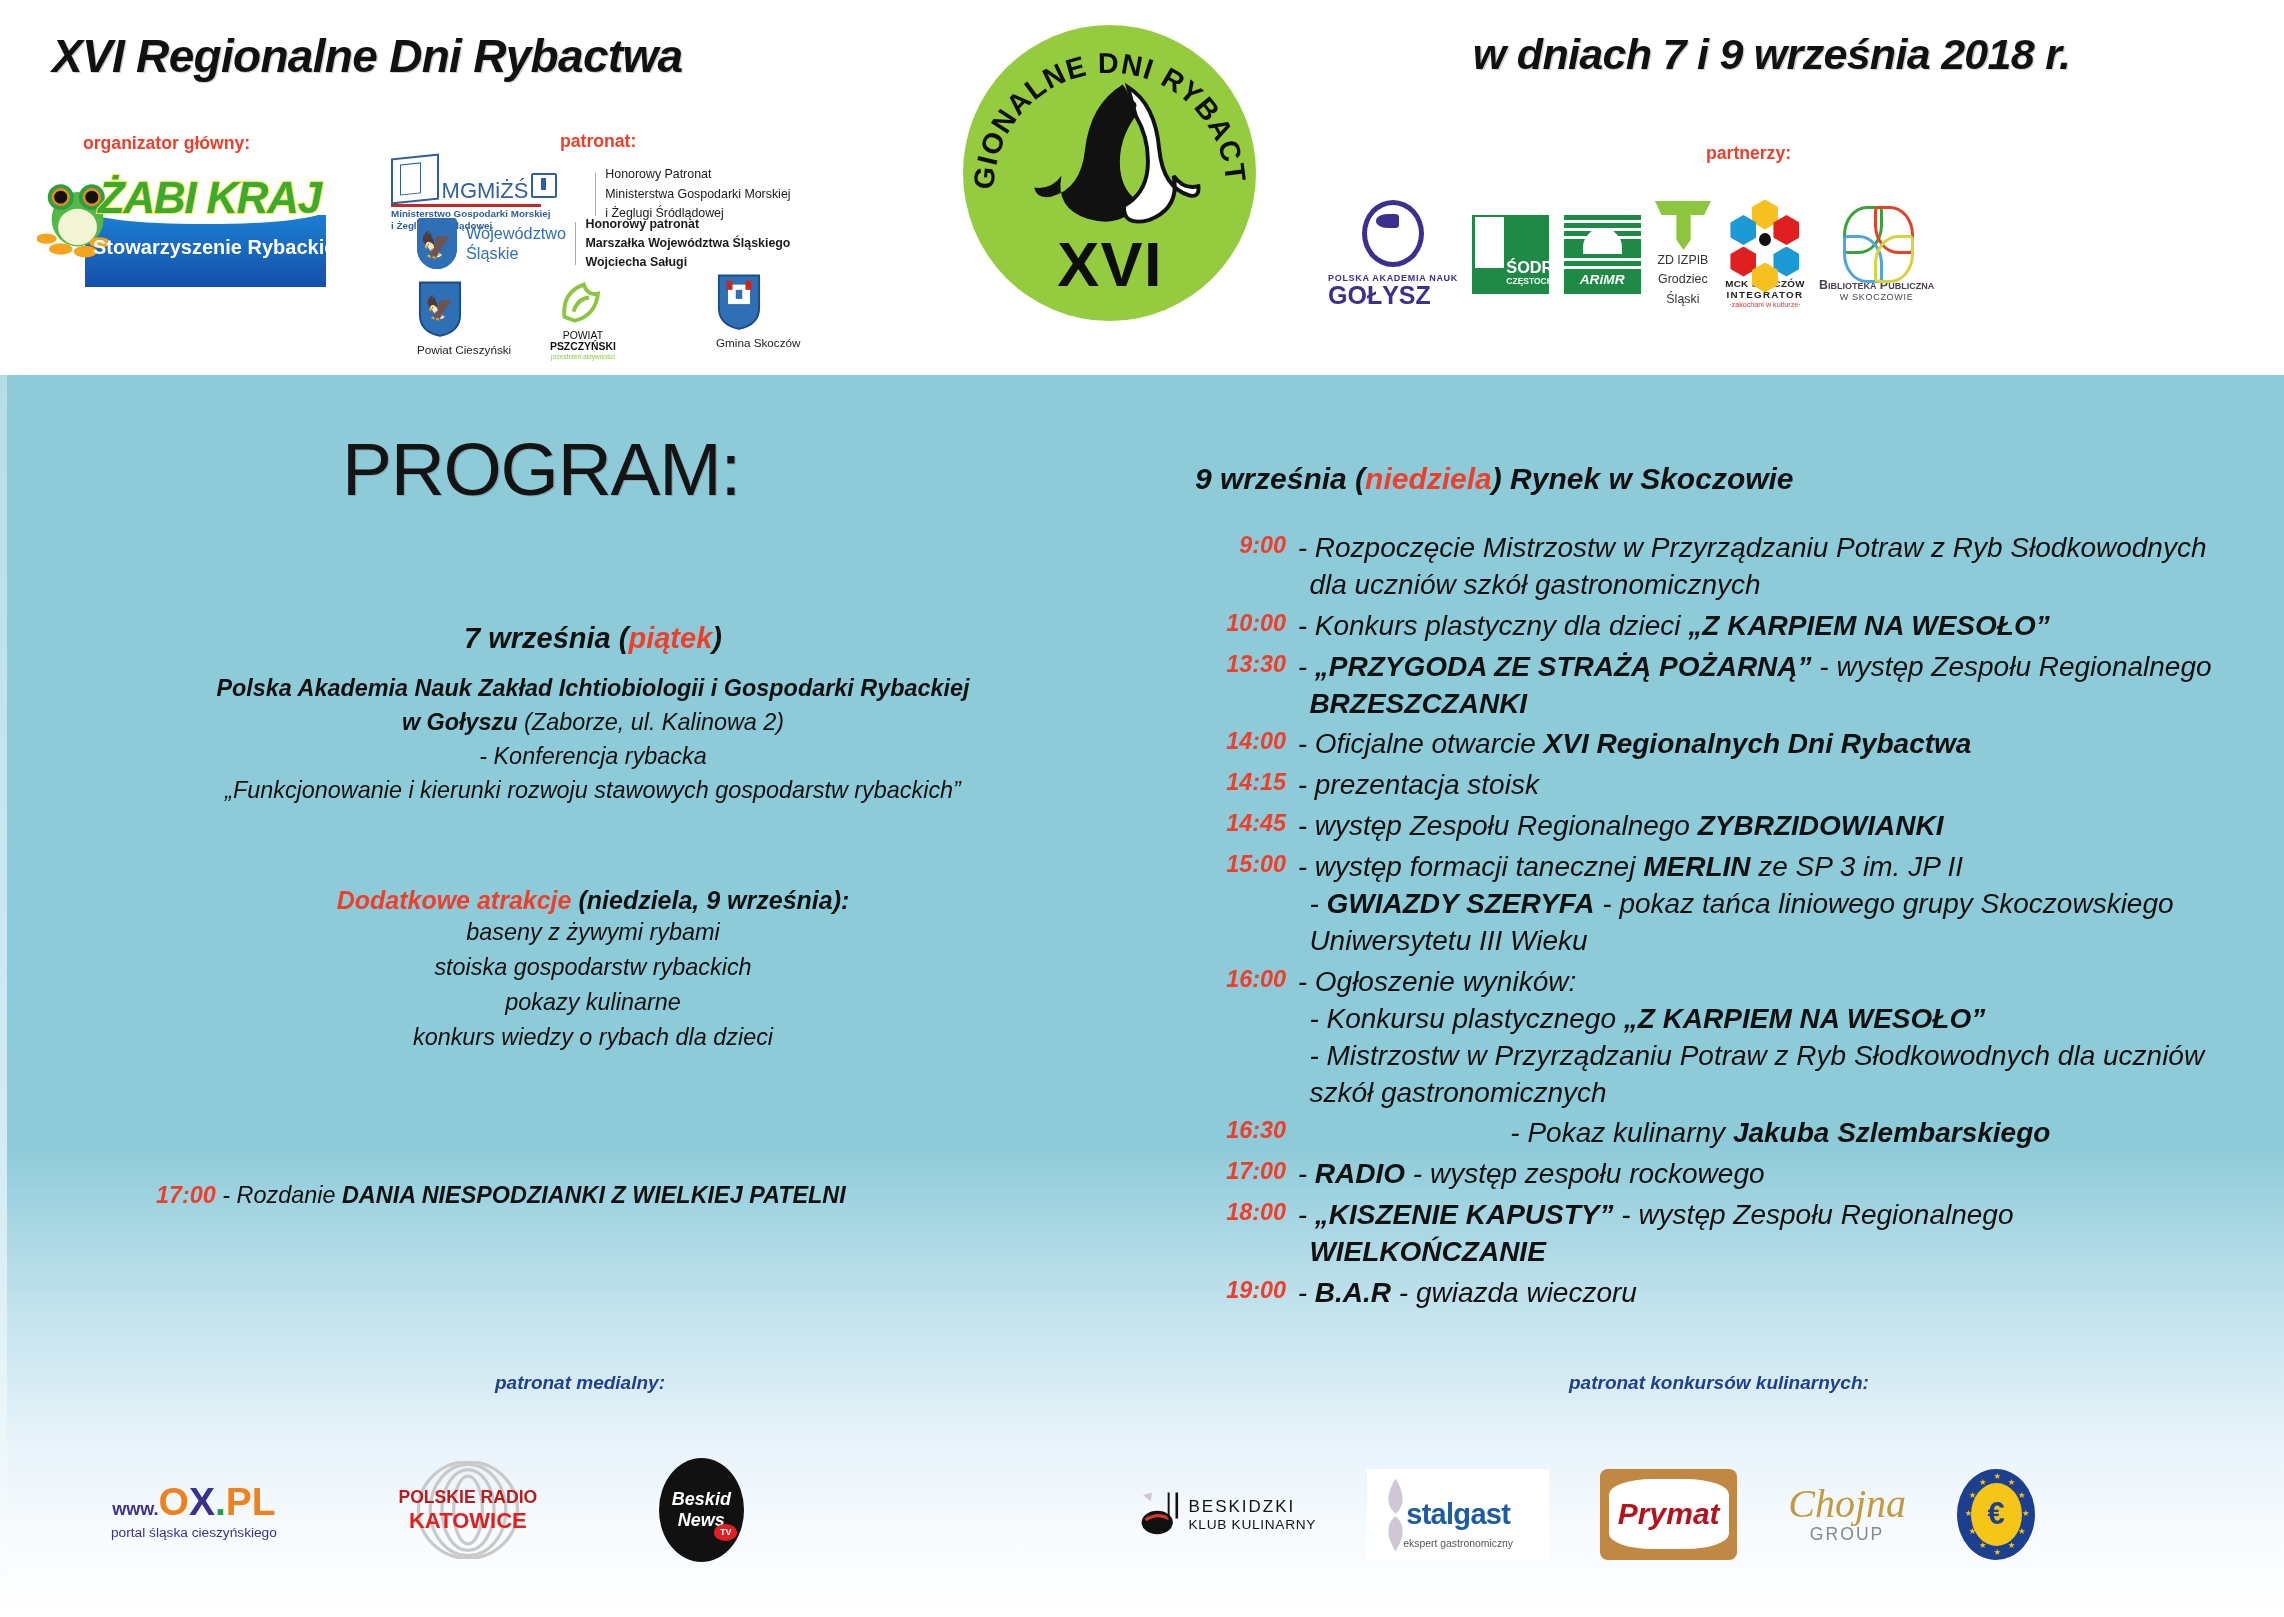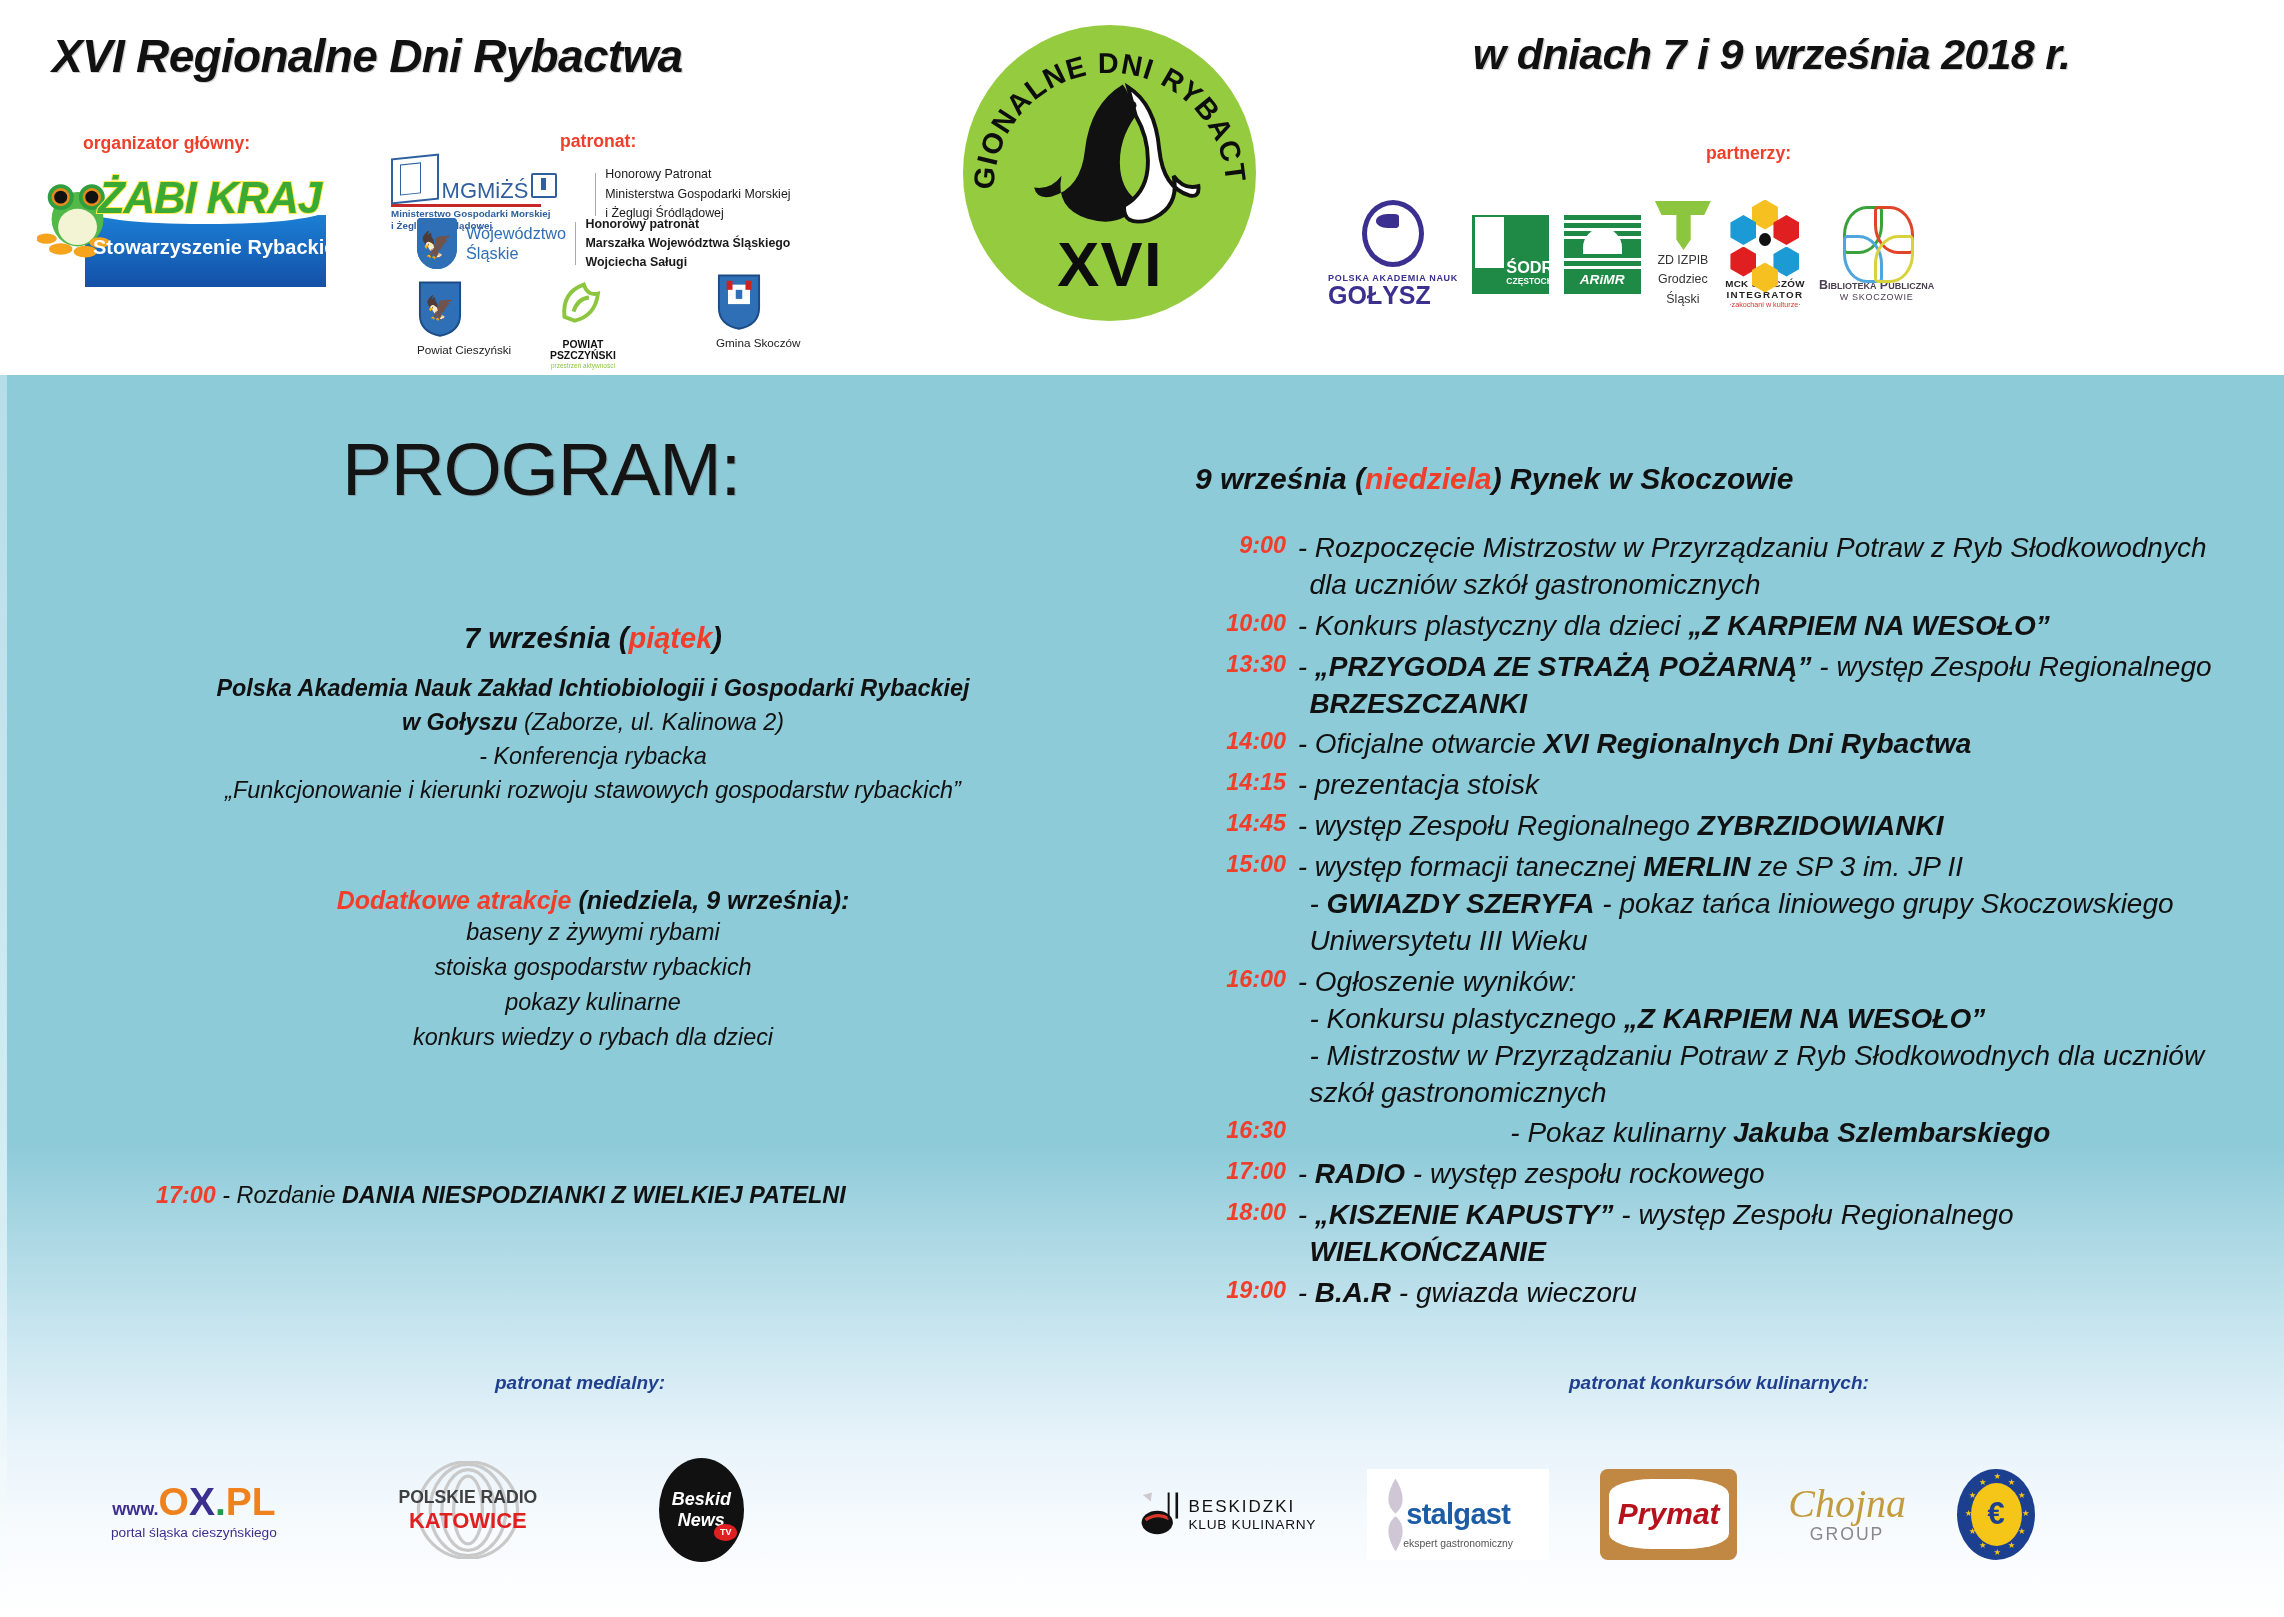--- a/index.html
+++ b/index.html
@@ -154,21 +154,21 @@
   .oxpl-main{display:flex;align-items:baseline;}
   .oxpl-www{font-size:18px;font-weight:bold;color:#3b2f8f;}
   .oxpl-o{font-size:39px;font-weight:bold;color:#f0821e;}
   .oxpl-x{font-size:39px;font-weight:bold;color:#3b2f8f;}
   .oxpl-dot{font-size:39px;font-weight:bold;color:#1f9d4d;}
   .oxpl-pl{font-size:39px;font-weight:bold;color:#f0821e;}
   .oxpl-sub{font-size:13.7px;color:#3b2f8f;margin-top:1.3px;}
   .pr{position:relative;width:150px;height:98px;display:flex;flex-direction:column;
      align-items:center;justify-content:center;}
   .pr-rings{position:absolute;left:0;top:0;width:150px;height:98px;}
-  .pr-t1{font-size:17.6px;font-weight:bold;color:#404040;z-index:2;}
+  .pr-t1{font-size:17.6px;font-weight:bold;color:#b91c1c;z-index:2;}
   .pr-t2{font-size:22px;font-weight:bold;color:#e02020;z-index:2;}
   .bnews{width:85px;height:104px;border-radius:50%;background:#111;position:relative;
      display:flex;flex-direction:column;align-items:center;justify-content:center;}
   .bnews-t1{font-size:18px;font-weight:bold;color:#fff;font-style:italic;}
   .bnews-t2{font-size:18px;font-weight:bold;color:#fff;font-style:italic;}
   .bnews-tv{position:absolute;right:6.5px;bottom:21px;width:23.4px;height:17px;background:#e02020;
      border-radius:50%;color:#fff;font-size:9px;font-weight:bold;text-align:center;line-height:17px;}
 
   .culin-logos{position:absolute;left:1139px;top:1452px;width:1107px;height:124px;
      display:flex;align-items:center;gap:51px;}
@@ -276,21 +276,21 @@
       <text x="35" y="56" font-size="36" text-anchor="middle" fill="#f5c518">🦅</text>
     </svg>
     <div class="crest-caption">Powiat Cieszyński</div>
   </div>
 
   <div style="position:absolute;left:550px;top:279px;text-align:center;">
     <svg width="49" height="46" viewBox="0 0 76 70">
       <path d="M10 58 Q6 20 40 8 Q46 26 62 22 Q58 56 26 64 Z" fill="none" stroke="#8cc63e" stroke-width="6"></path>
       <path d="M24 50 Q30 30 48 28" fill="none" stroke="#8cc63e" stroke-width="6"></path>
     </svg>
-    <div style="font-size:10.4px;font-weight:bold;color:#111;line-height:1.1;margin-top:12px;">POWIAT</div>
+    <div style="font-size:10.4px;font-weight:normal;color:#111;line-height:1.1;margin-top:3px;">POWIAT</div>
     <div style="font-size:10.4px;font-weight:bold;color:#111;line-height:1.1;">PSZCZYŃSKI</div>
     <div style="font-size:6.5px;color:#8cc63e;">przestrzeń aktywności</div>
   </div>
 
   <div style="position:absolute;left:716px;top:273px;">
     <svg class="small-crest" viewBox="0 0 70 88">
       <path d="M4 4 H66 V54 Q66 80 35 86 Q4 80 4 54 Z" fill="#2f6fb5" stroke="#1c4b86" stroke-width="3"></path>
       <rect x="18" y="18" width="34" height="30" fill="#fff"></rect>
       <rect x="16" y="12" width="9" height="14" fill="#c22"></rect>
       <rect x="45" y="12" width="9" height="14" fill="#c22"></rect>

